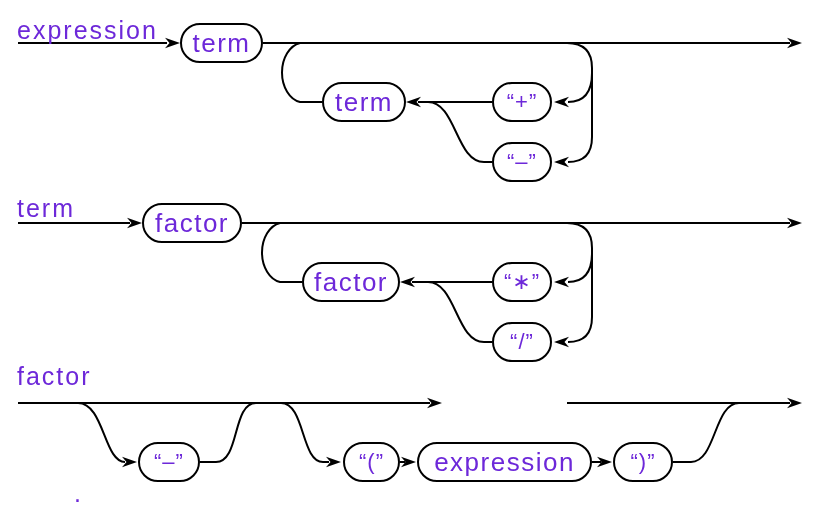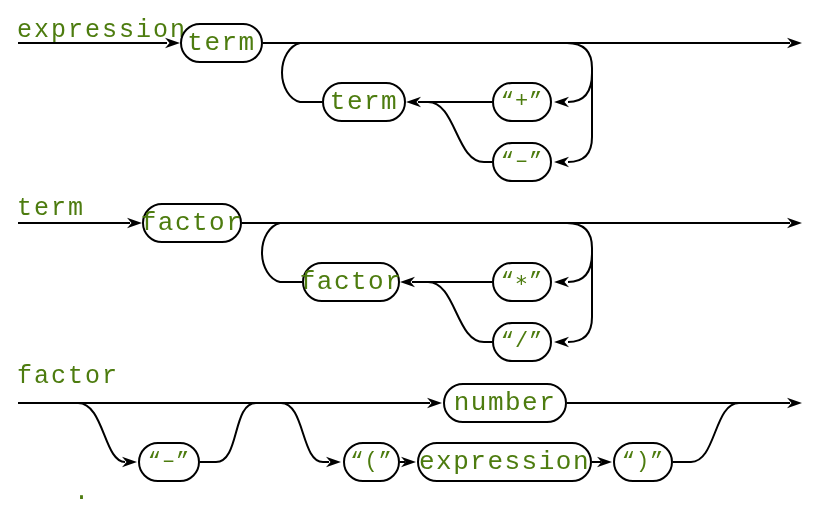--- a/index.html
+++ b/index.html
@@ -1,21 +1,21 @@
 <!DOCTYPE html>
 <html><head>
 <meta charset="utf-8">
 <style>
   html,body{margin:0;padding:0;background:#ffffff;}
   .stage{
     position:relative;
     width:821px;height:502px;
     background:#ffffff;
-    font-family:Liberation Mono, monospace;
-    color:#4d7c0f;
+    font-family:Liberation Sans, sans-serif;
+    color:#6d28d9;
     overflow:hidden;
   }
   .wires{position:absolute;left:0;top:0;}
   .wires path{stroke:#000;stroke-width:2;fill:none;}
   .wires polygon{fill:#000;stroke:none;}
   .rule-label{
     position:absolute;
     font-size:25px;line-height:25px;
     letter-spacing:2px;
     white-space:nowrap;
@@ -101,19 +101,18 @@
   <div class="node" style="left:322px;top:82px;width:84px">term</div>
   <div class="node op" style="left:492px;top:82px;width:60px">“+”</div>
   <div class="node op" style="left:492px;top:142px;width:60px">“–”</div>
 
   <div class="node" style="left:142px;top:203px;width:100px">factor</div>
   <div class="node" style="left:302px;top:262px;width:98px">factor</div>
   <div class="node op" style="left:492px;top:262px;width:60px">“∗”</div>
   <div class="node op" style="left:492px;top:322px;width:60px">“/”</div>
 
   <div class="node op" style="left:138px;top:442px;width:62px">“–”</div>
-  <div class="node" style="left:443px;top:383px;width:124px">number</div>
   <div class="node op" style="left:343px;top:442px;width:57px">“(”</div>
   <div class="node" style="left:417px;top:442px;width:175px">expression</div>
   <div class="node op" style="left:613px;top:442px;width:60px">“)”</div>
 
   <div class="end-mark" style="left:74px;top:480px">.</div>
 </div>
 
 </body></html>

